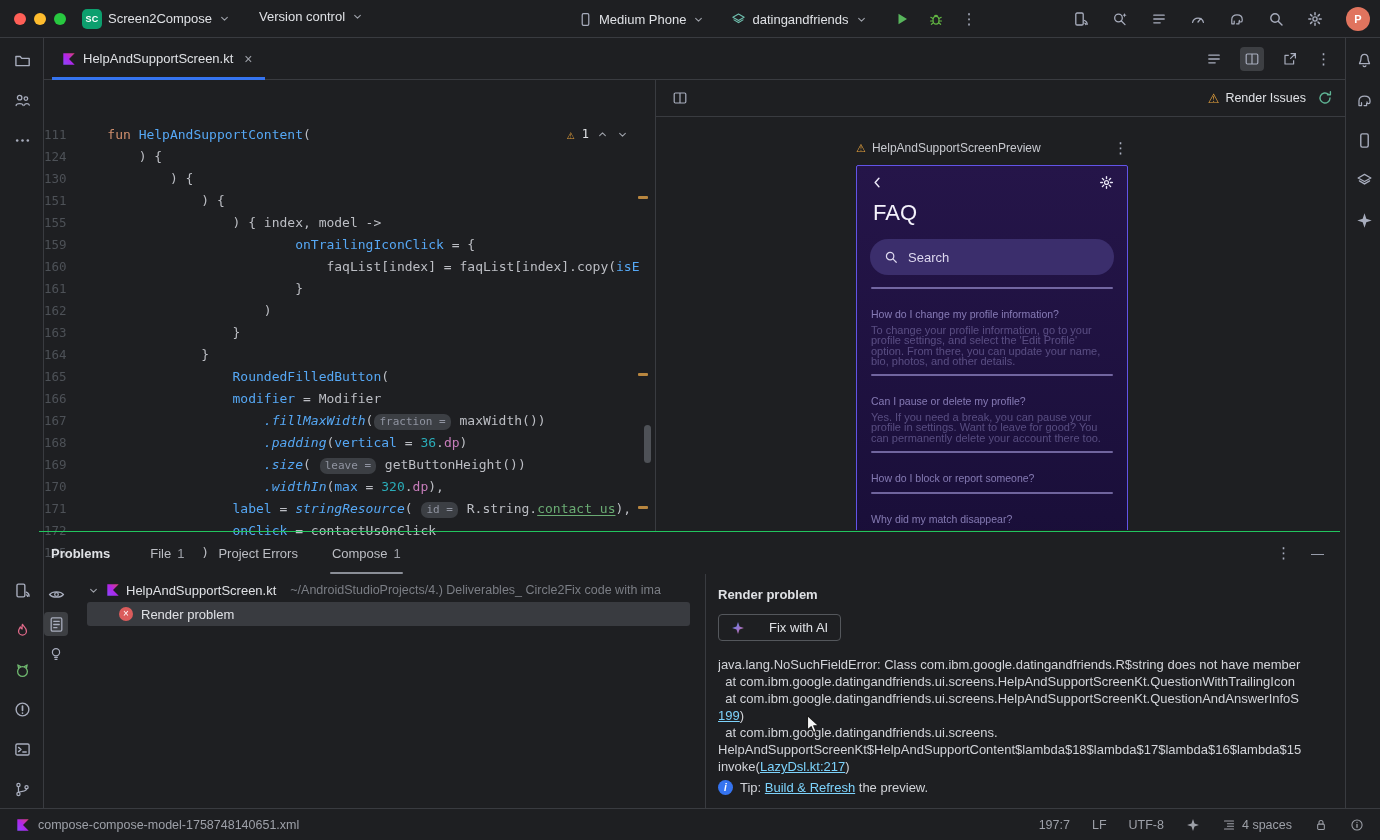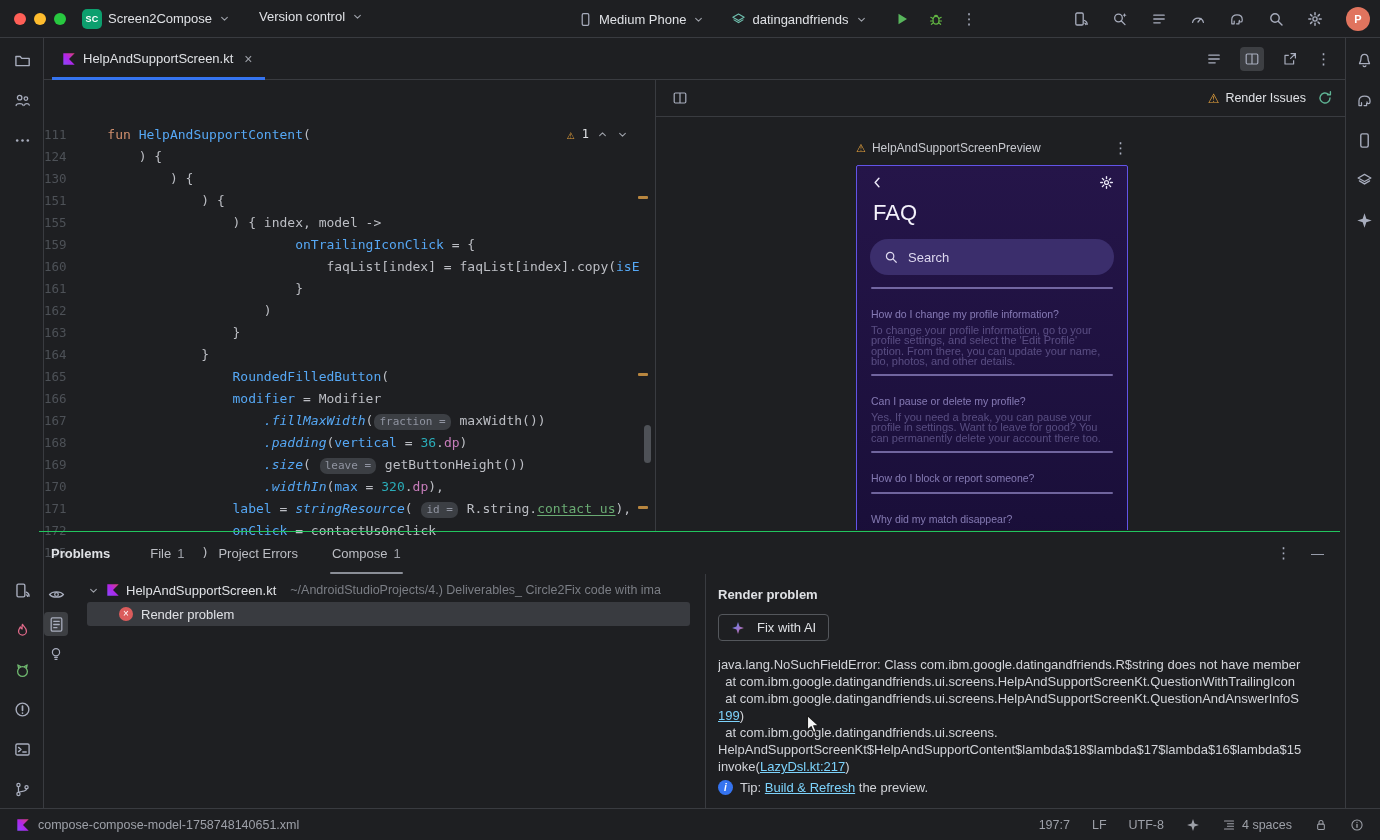--- a/index.html
+++ b/index.html
@@ -108,21 +108,21 @@
   .bp-tree { width:632px; padding-top:4px; font-size:13px; }
   .trow { height:24px; display:flex; align-items:center; }
   .trow1 { padding-left:14px; gap:6px; }
   .tr-name { color:#dfe1e5; white-space:nowrap; }
   .tr-path { margin-left:8px; color:#7b7e85; font-size:12.5px; white-space:nowrap; overflow:hidden; flex:1; }
   .trow2 { margin-left:14px; width:603px; background:#393b40; border-radius:3px; padding-left:32px; gap:8px; color:#dfe1e5; }
   .err-ico { width:14px; height:14px; border-radius:50%; background:#db5c5c; color:#fff; font-size:10px;
     display:flex; align-items:center; justify-content:center; line-height:1; flex:none; }
   .bp-detail { flex:1; border-left:1px solid #393b40; padding:13px 14px 0 12px; overflow:hidden; }
   .d-title { font-weight:700; font-size:13px; color:#dfe1e5; }
-  .fix-btn { margin-top:12px; display:inline-flex; align-items:center; gap:12px; height:27px; padding:0 12px;
+  .fix-btn { margin-top:12px; display:inline-flex; align-items:center; gap:24px; height:27px; padding:0 12px;
     border:1px solid #54575c; border-radius:4px; font-size:13px; color:#dfe1e5; background:transparent; }
   .stack { margin-top:15px; font-size:13px; line-height:17px; color:#d2d4d9; }
   .st-line { white-space:pre; overflow:hidden; }
   .st-link { color:#7dd3fc;text-decoration:underline; }
   .tip { margin-top:5px; display:flex; align-items:center; gap:7px; font-size:13px; color:#d2d4d9; }
   .tip-ico { width:15px; height:15px; border-radius:50%; background:#3574f0; color:#fff; font-size:10px;
     font-weight:700; font-style:italic; display:flex; align-items:center; justify-content:center; flex:none; }
 
   
   .statusbar { position:absolute; left:0; top:808px; width:1380px; height:32px; border-top:1px solid #393b40;

